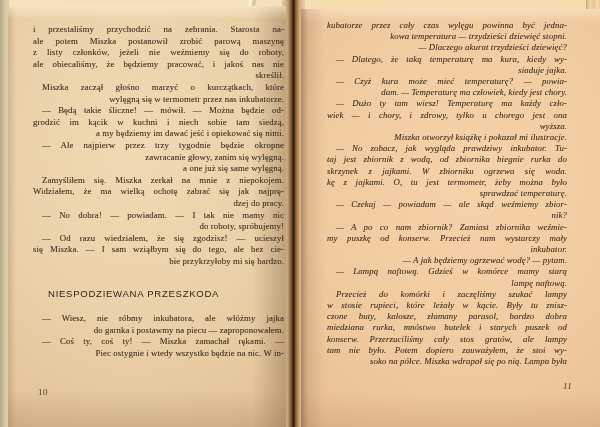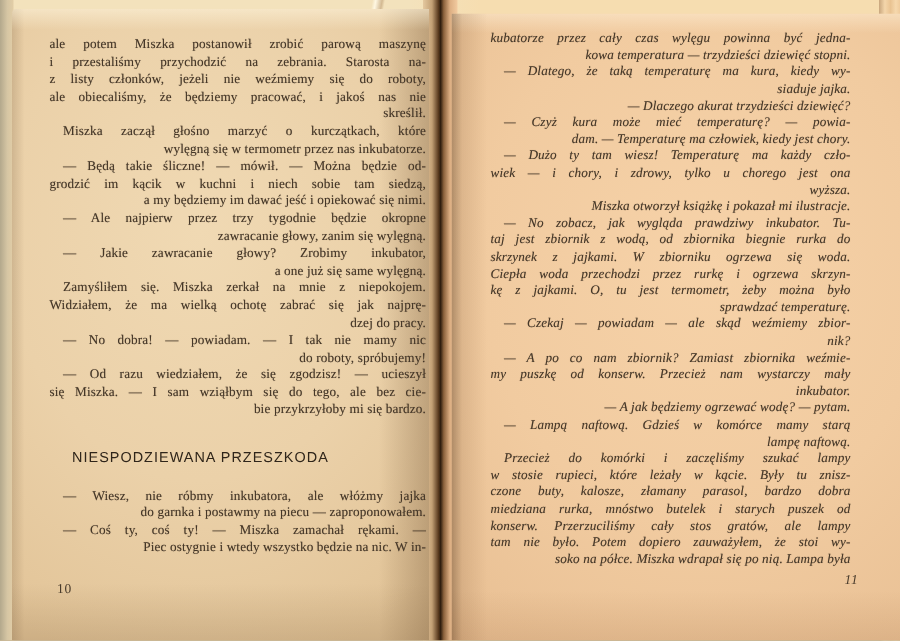--- a/index.html
+++ b/index.html
@@ -102,41 +102,40 @@
 
   <div class="top-edge"></div>
   <div class="left-edge"></div>
   <div class="right-edge"></div>
   <div class="gutter"></div>
   <div class="tear-mark"></div>
 
   <div class="page page-left">
     <div class="page-text">
         <div class="para">
+          <div class="line just">i przestaliśmy przychodzić na zebrania. Starosta na-</div>
           <div class="line just">ale potem Miszka postanowił zrobić parową maszynę</div>
-          <div class="line just">i przestaliśmy przychodzić na zebrania. Starosta na-</div>
           <div class="line just">z listy członków, jeżeli nie weźmiemy się do roboty,</div>
           <div class="line just">ale obiecaliśmy, że będziemy pracować, i jakoś nas nie</div>
           <div class="line">skreślił.</div>
         </div>
         <div class="para ind">
           <div class="line just">Miszka zaczął głośno marzyć o kurczątkach, które</div>
           <div class="line">wylęgną się w termometr przez nas inkubatorze.</div>
         </div>
         <div class="para ind">
           <div class="line just">— Będą takie śliczne! — mówił. — Można będzie od-</div>
           <div class="line just">grodzić im kącik w kuchni i niech sobie tam siedzą,</div>
           <div class="line">a my będziemy im dawać jeść i opiekować się nimi.</div>
         </div>
         <div class="para ind">
           <div class="line just">— Ale najpierw przez trzy tygodnie będzie okropne</div>
           <div class="line">zawracanie głowy, zanim się wylęgną.</div>
         </div>
         <div class="para ind">
-          <div class="line just">— Jakie zawracanie głowy? Zrobimy inkubator,</div>
           <div class="line">a one już się same wylęgną.</div>
         </div>
         <div class="para ind">
           <div class="line just">Zamyśliłem się. Miszka zerkał na mnie z niepokojem.</div>
           <div class="line just">Widziałem, że ma wielką ochotę zabrać się jak najprę-</div>
           <div class="line">dzej do pracy.</div>
         </div>
         <div class="para ind">
           <div class="line just">— No dobra! — powiadam. — I tak nie mamy nic</div>
           <div class="line">do roboty, spróbujemy!</div>
@@ -159,43 +158,42 @@
     <div class="page-number pn-left">10</div>
   </div>
 
   <div class="page page-right">
     <div class="page-text">
         <div class="para">
           <div class="line just">kubatorze przez cały czas wylęgu powinna być jedna-</div>
           <div class="line">kowa temperatura — trzydzieści dziewięć stopni.</div>
         </div>
         <div class="para ind">
+          <div class="line">— Dlaczego akurat trzydzieści dziewięć?</div>
+        </div>
+        <div class="para ind">
           <div class="line just">— Dlatego, że taką temperaturę ma kura, kiedy wy-</div>
           <div class="line">siaduje jajka.</div>
-        </div>
-        <div class="para ind">
-          <div class="line">— Dlaczego akurat trzydzieści dziewięć?</div>
         </div>
         <div class="para ind">
           <div class="line just">— Czyż kura może mieć temperaturę? — powia-</div>
           <div class="line">dam. — Temperaturę ma człowiek, kiedy jest chory.</div>
         </div>
         <div class="para ind">
           <div class="line just">— Dużo ty tam wiesz! Temperaturę ma każdy czło-</div>
           <div class="line just">wiek — i chory, i zdrowy, tylko u chorego jest ona</div>
           <div class="line">wyższa.</div>
         </div>
         <div class="para ind">
           <div class="line">Miszka otworzył książkę i pokazał mi ilustracje.</div>
         </div>
         <div class="para ind">
           <div class="line just">— No zobacz, jak wygląda prawdziwy inkubator. Tu-</div>
           <div class="line just">taj jest zbiornik z wodą, od zbiornika biegnie rurka do</div>
           <div class="line just">skrzynek z jajkami. W zbiorniku ogrzewa się woda.</div>
-          <div class="line just">Ciepła woda przechodzi przez rurkę i ogrzewa skrzyn-</div>
           <div class="line just">kę z jajkami. O, tu jest termometr, żeby można było</div>
           <div class="line">sprawdzać temperaturę.</div>
         </div>
         <div class="para ind">
           <div class="line just">— Czekaj — powiadam — ale skąd weźmiemy zbior-</div>
           <div class="line">nik?</div>
         </div>
         <div class="para ind">
           <div class="line just">— A po co nam zbiornik? Zamiast zbiornika weźmie-</div>
           <div class="line just">my puszkę od konserw. Przecież nam wystarczy mały</div>

